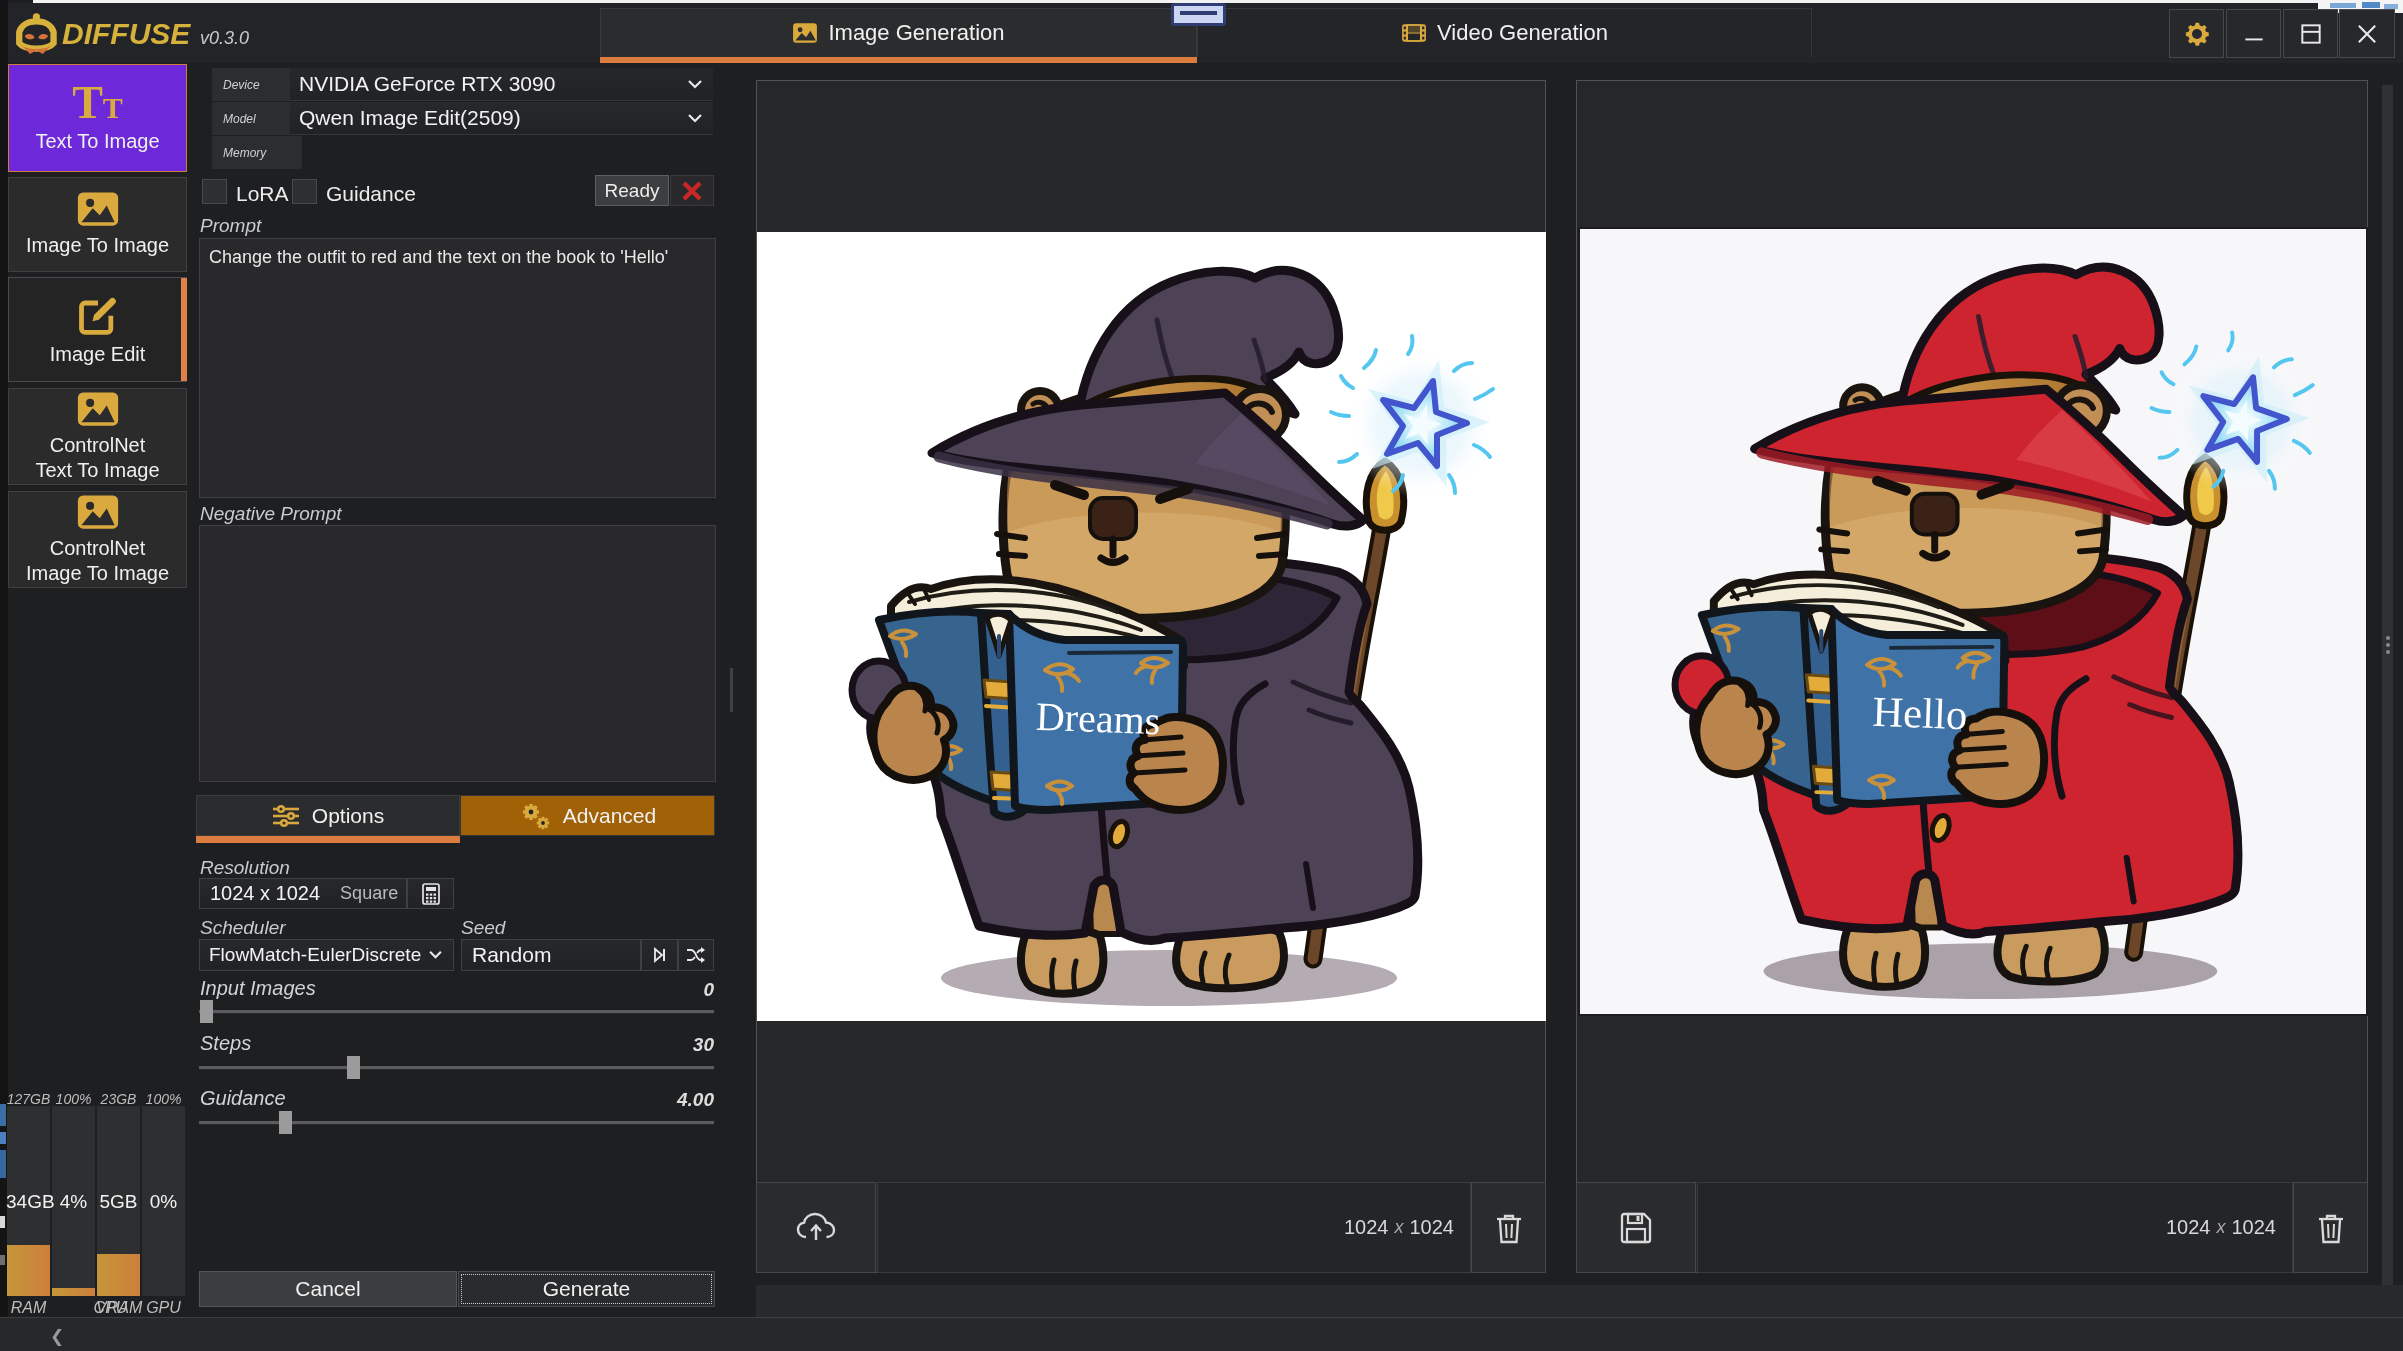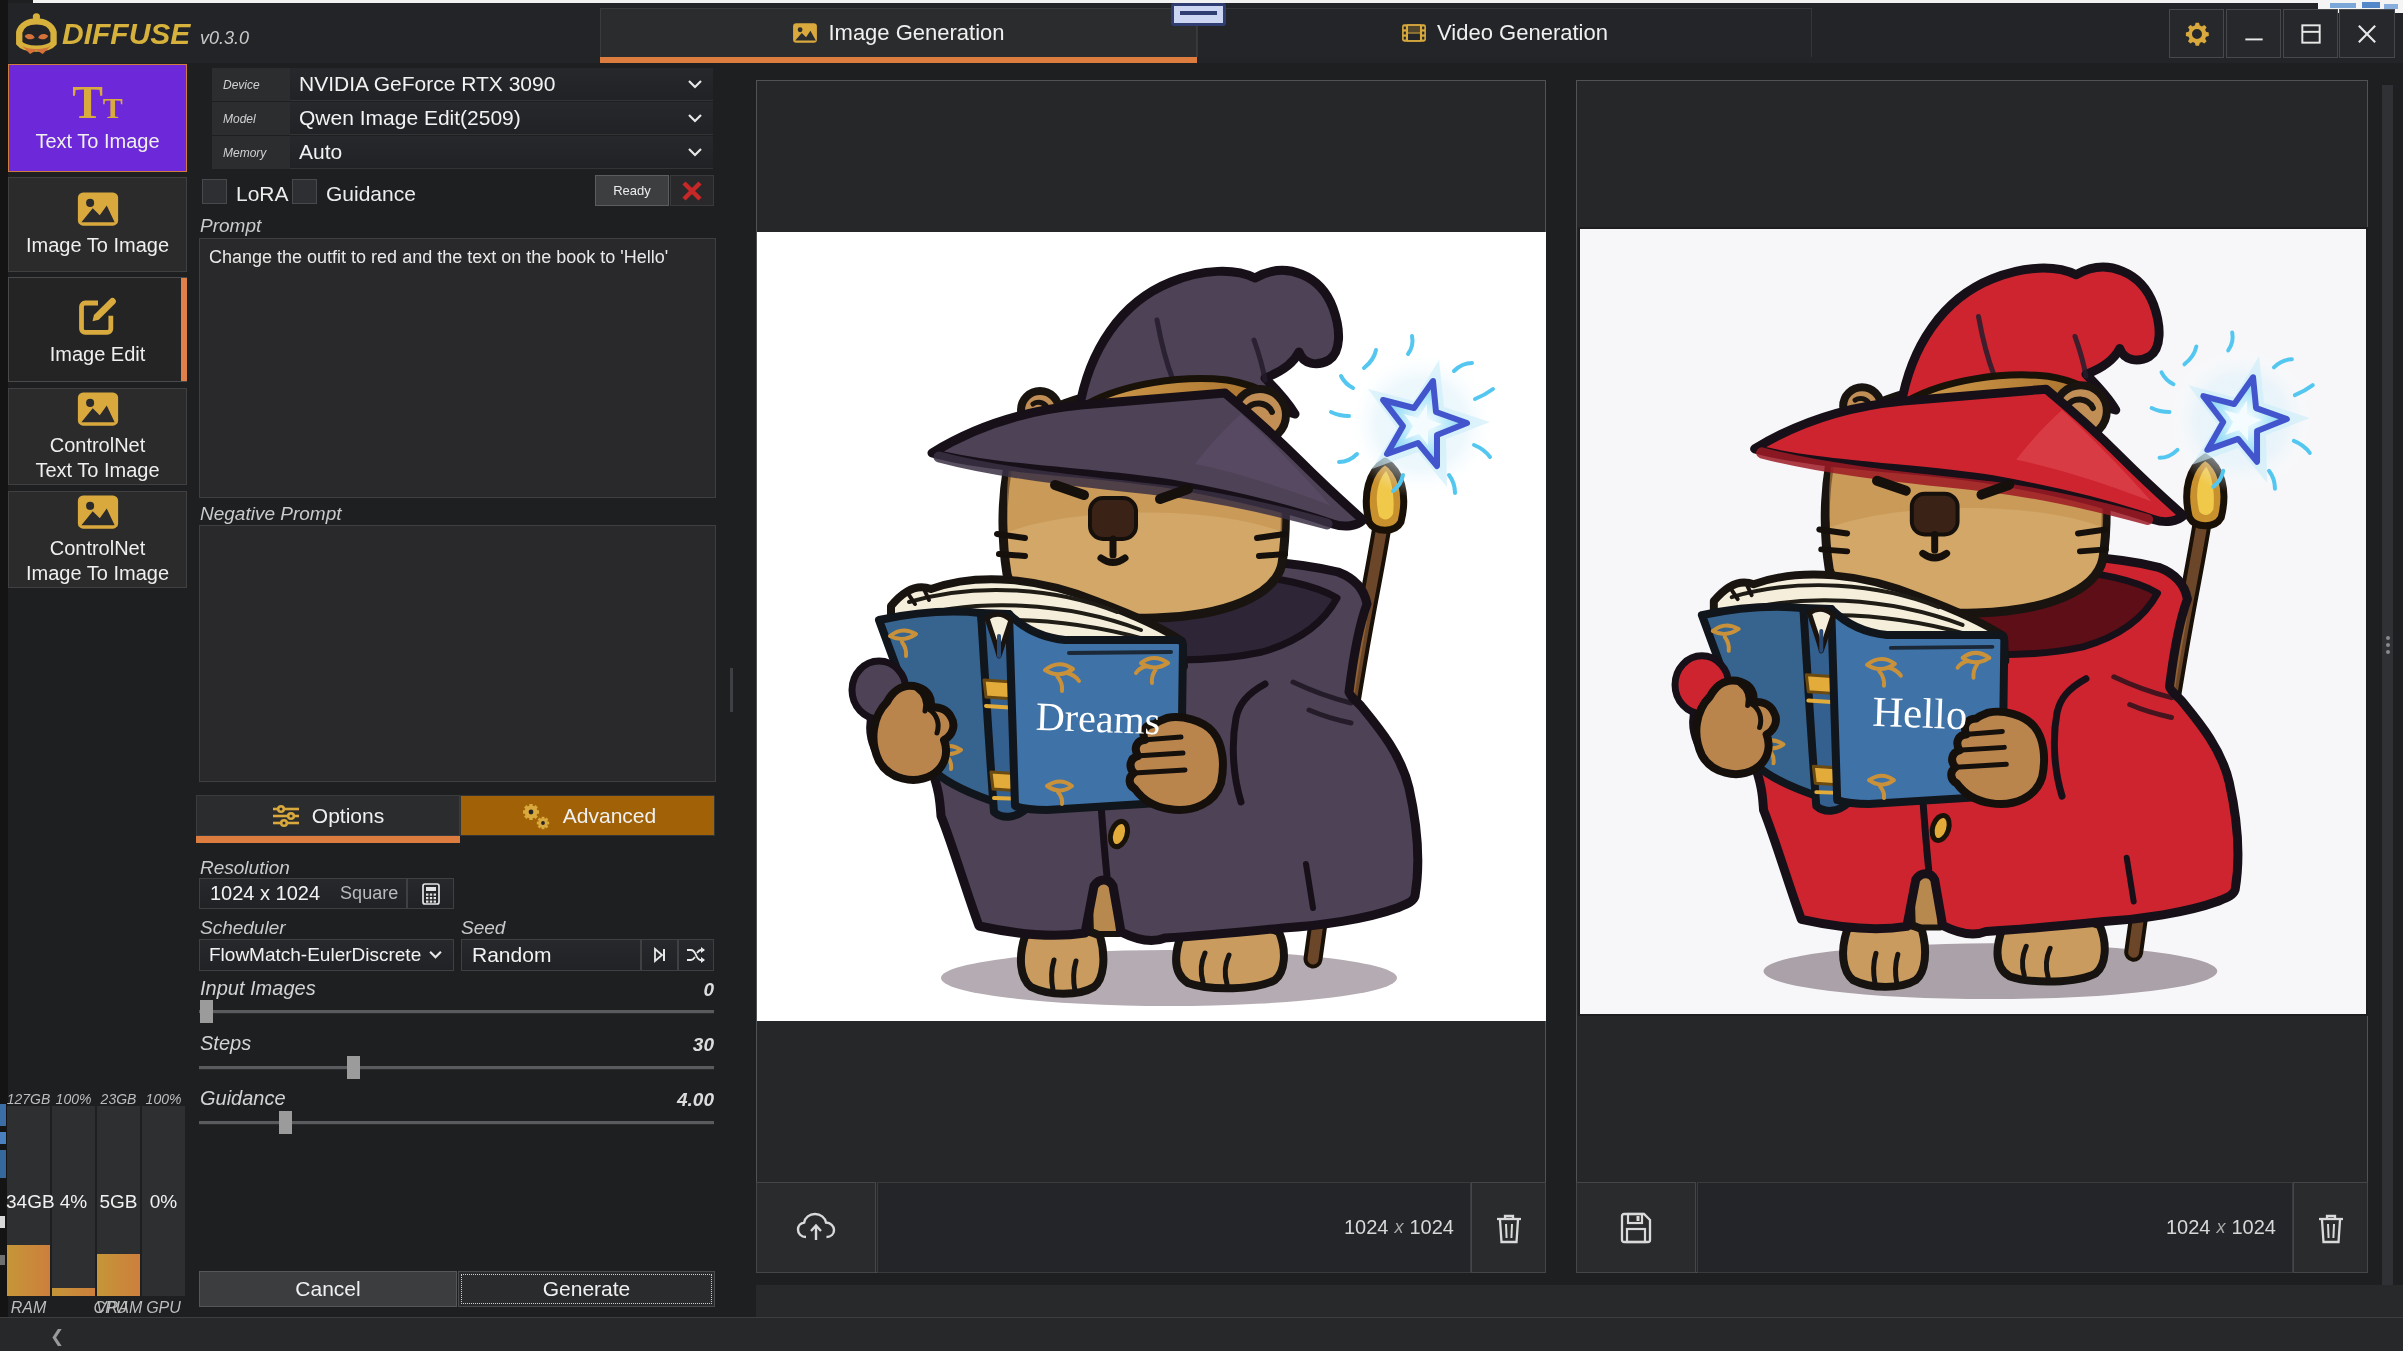--- a/index.html
+++ b/index.html
@@ -39,21 +39,21 @@
 .rm-fill { position:absolute; bottom:0; left:0; width:100%; background:linear-gradient(to right,#c59638,#cd7f3c); }
 .rm-val { position:absolute; width:45px; text-align:center; color:#f2f2f2; font-size:19px; top:1191px; }
 .rm-lbl { position:absolute; top:1299px; width:45px; text-align:center; font-style:italic; color:#bdbdbd; font-size:16px; }
 
 
 .rowlbl { position:absolute; left:212px; width:90px; height:33px; background:#2c2d2f; color:#d0d1d3; font-style:italic; font-size:12px; display:flex; align-items:center; padding-left:11px; }
 .rowval { position:absolute; left:290px; width:423px; height:33px; background:linear-gradient(#27282b,#212226); color:#f2f2f2; font-size:21px; display:flex; align-items:center; padding-left:9px; border-bottom:1px solid #333436; }
 .chev { position:absolute; right:10px; top:50%; margin-top:-5px; }
 .cb { position:absolute; width:25px; height:25px; background:#2e2f32; border:1px solid #48494c; }
 .cblbl { position:absolute; color:#ececec; font-size:21px; }
-#ready { left:595px; top:175px; width:74px; height:31px; background:#3d3e40; border:1px solid #5c5d5f; color:#ececec; font-size:13px; display:flex; align-items:center; justify-content:center; }
+#ready { left:595px; top:175px; width:74px; height:31px; background:#3d3e40; border:1px solid #5c5d5f; color:#ececec; font-size:19px; display:flex; align-items:center; justify-content:center; }
 #readyx { left:670px; top:175px; width:44px; height:31px; background:#29292c; border:1px solid #3a3a3d; display:flex; align-items:center; justify-content:center; }
 .seclbl { position:absolute; left:200px; color:#c9cacb; font-style:italic; font-size:19px; }
 .txtarea { position:absolute; left:199px; width:517px; background:#29292b; border:1px solid #3f3f42; color:#e9e9e9; font-size:18px; padding:8px 9px; white-space:nowrap; overflow:hidden; }
 .opttab { position:absolute; top:795px; height:41px; display:flex; align-items:center; justify-content:center; gap:12px; color:#f0f0f0; font-size:21px; }
 #optbar { left:196px; top:836px; width:264px; height:7px; background:#dd7c3f; }
 .fbox { position:absolute; background:linear-gradient(#27282b,#212226); border:1px solid #3f4042; color:#f2f2f2; font-size:21px; display:flex; align-items:center; white-space:nowrap; }
 .sllbl { position:absolute; left:200px; color:#d2d3d5; font-style:italic; font-size:20px; }
 .slval { position:absolute; color:#dcdcdc; font-style:italic; font-weight:bold; font-size:19px; }
 .track { position:absolute; left:199px; width:515px; height:4px; background:#5a5b5e; border-bottom:1px solid #2a2a2a; }
 .thumb { position:absolute; width:13px; height:23px; background:#9b9b9b; }
@@ -221,24 +221,20 @@
   <div class="abs rowval" style="top:68px;">NVIDIA GeForce RTX 3090
     <svg class="chev" width="16" height="10" viewBox="0 0 16 10">
         <path d="M2,2 L8,8 L14,2" fill="none" stroke="#e8e8e8" stroke-width="2.2"></path>
       </svg></div>
   <div class="abs rowlbl" style="top:102px;">Model</div>
   <div class="abs rowval" style="top:102px;">Qwen Image Edit(2509)
     <svg class="chev" width="16" height="10" viewBox="0 0 16 10">
         <path d="M2,2 L8,8 L14,2" fill="none" stroke="#e8e8e8" stroke-width="2.2"></path>
       </svg></div>
   <div class="abs rowlbl" style="top:136px;">Memory</div>
-  <div class="abs rowval" style="top:136px;">Auto
-    <svg class="chev" width="16" height="10" viewBox="0 0 16 10">
-        <path d="M2,2 L8,8 L14,2" fill="none" stroke="#e8e8e8" stroke-width="2.2"></path>
-      </svg></div>
 
   <div class="abs cb" style="left:202px; top:179px;"></div>
   <div class="abs cblbl" style="left:236px; top:182px;">LoRA</div>
   <div class="abs cb" style="left:292px; top:179px;"></div>
   <div class="abs cblbl" style="left:326px; top:182px;">Guidance</div>
   <div class="abs" id="ready">Ready</div>
   <div class="abs" id="readyx">
       <svg width="24" height="24" viewBox="0 0 24 24">
         <path d="M4 4 L20 20 M20 4 L4 20" stroke="#c62828" stroke-width="4.5"></path>
       </svg>

